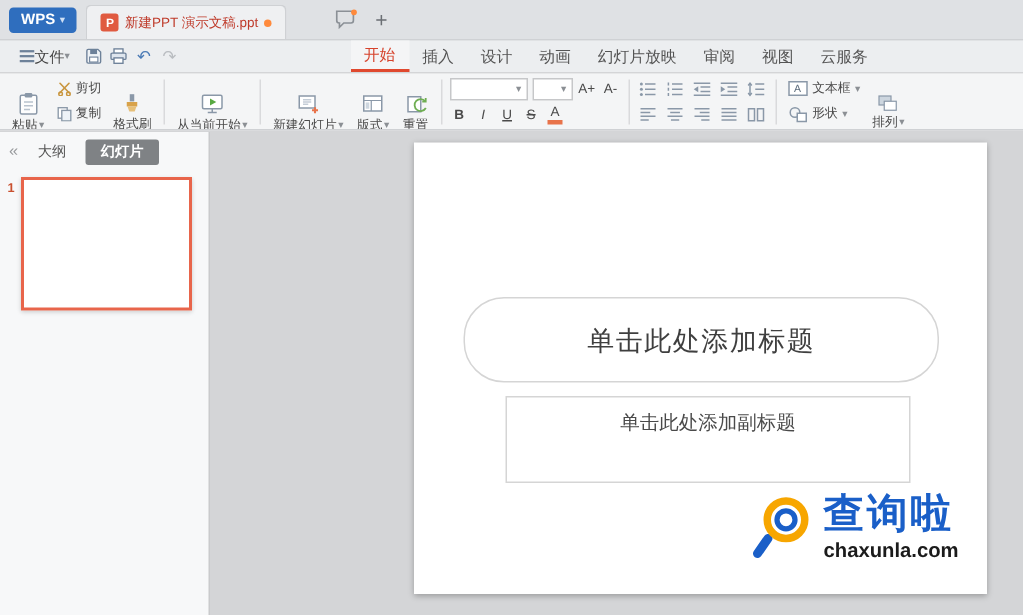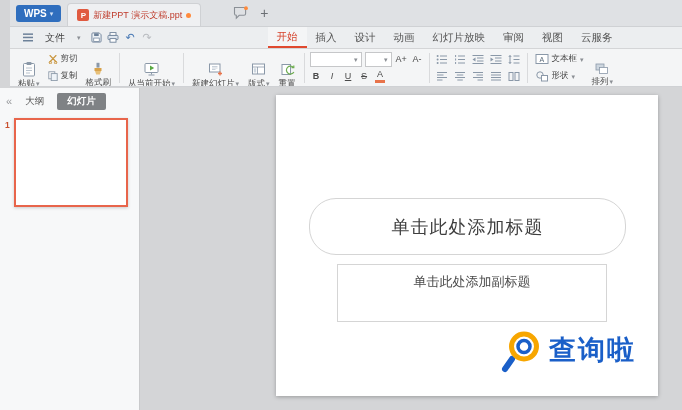--- a/index.html
+++ b/index.html
@@ -1,21 +1,21 @@
 <!DOCTYPE html>
 <html><head>
 <meta charset="utf-8">
 <style>
   * { margin:0; padding:0; box-sizing:border-box; }
   html,body { width:682px; height:410px; }
   body {
     font-family:"Liberation Sans","DejaVu Sans",sans-serif;
     font-size:9px; color:#444; background:#d4d5d7; overflow:hidden;
   }
-  .app { position:relative; width:682px; height:410px;padding-left:10px; }
+  .app { position:relative; width:682px; height:410px; }
 
   
   .titlebar {
     height:27px; background:#dfe1e4; border-bottom:1px solid #cfd1d4;
     display:flex; align-items:center; padding:0 6px; gap:6px;
   }
   .wps-btn {
     background:#2f6ebe; color:#fff; font-weight:bold; font-size:10px;
     padding:3px 8px; border-radius:3px; display:flex; align-items:center; gap:3px; cursor:pointer;
   }
@@ -32,21 +32,21 @@
   .doc-title { font-size:9px; color:#bf3b2b; white-space:nowrap; }
   .mod-dot { width:5px; height:5px; border-radius:50%; background:#ff8a3c; }
   .tb-chat { margin-left:26px; display:flex; align-items:center; cursor:pointer; }
   .tb-plus { font-size:14px; color:#6b6f74; padding:0 6px; cursor:pointer; line-height:1; }
 
   
   .menubar {
     height:22px; background:#eceef0; border-bottom:1px solid #d4d5d7;
     display:flex; align-items:center; padding:0 6px;
   }
-  .file-menu { display:flex; align-items:center; gap:12px; padding:0 7px; font-size:10px; color:#444; cursor:pointer; }
+  .file-menu { display:flex; align-items:center; gap:0; padding:0 7px; font-size:10px; color:#444; cursor:pointer; }
   .qbtn { width:17px; text-align:center; cursor:pointer; display:inline-flex; justify-content:center; align-items:center; height:100%; }
   .qbtn.undo { color:#4a7ab5; font-size:11px; }
   .qbtn.redo { color:#b9bcc0; font-size:11px; }
   .ribbon-tabs { display:flex; margin-left:112px; height:100%; align-items:stretch; }
   .rtab {
     padding:0 9px; font-size:10.5px; color:#555; display:flex; align-items:center; cursor:pointer; white-space:nowrap;
   }
   .rtab.active { background:#f4f5f6; color:#d6432c; border-bottom:2px solid #e0492f; }
 
   
@@ -418,18 +418,19 @@
       </div>
 
       <div class="watermark">
         <svg width="46" height="46" viewBox="0 0 46 46">
           <line x1="12" y1="31" x2="5" y2="41" stroke="#1a5fc8" stroke-width="6" stroke-linecap="round"></line>
           <circle cx="24" cy="18.5" r="12.5" fill="#fff" stroke="#f7a600" stroke-width="5"></circle>
           <circle cx="24" cy="18.5" r="6" fill="#fff" stroke="#1a5fc8" stroke-width="3.5"></circle>
         </svg>
         <div class="wm-text">
           <span class="wm-name">查询啦</span>
+          <span class="wm-domain">chaxunla.com</span>
         </div>
       </div>
     </div>
   </div>
 
 </div>
 
 </body></html>

